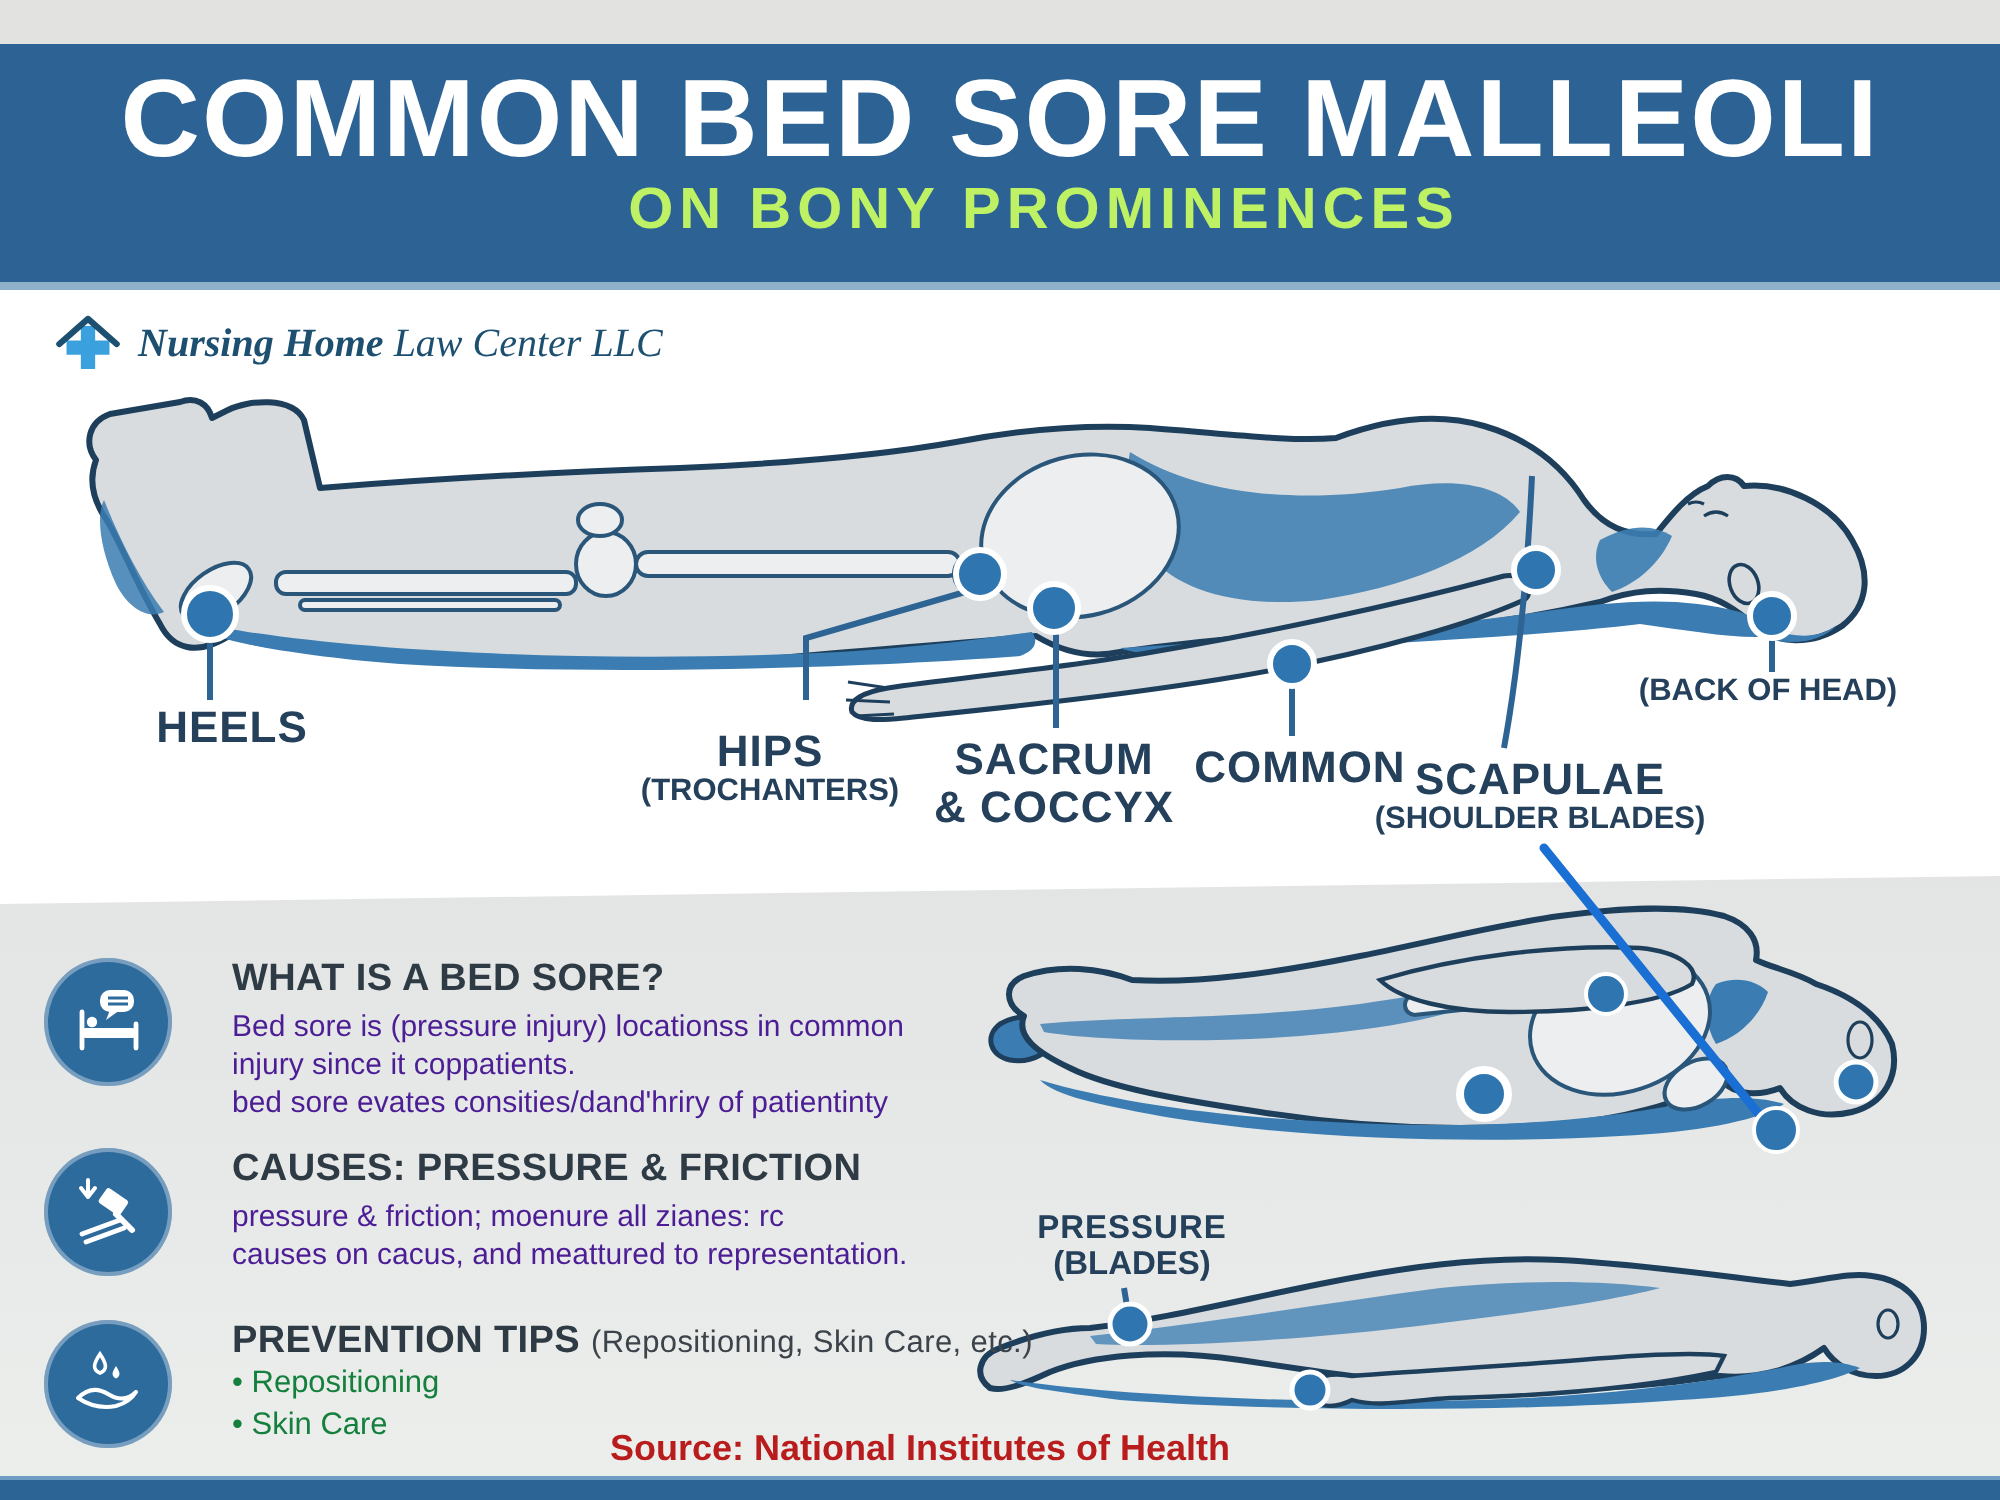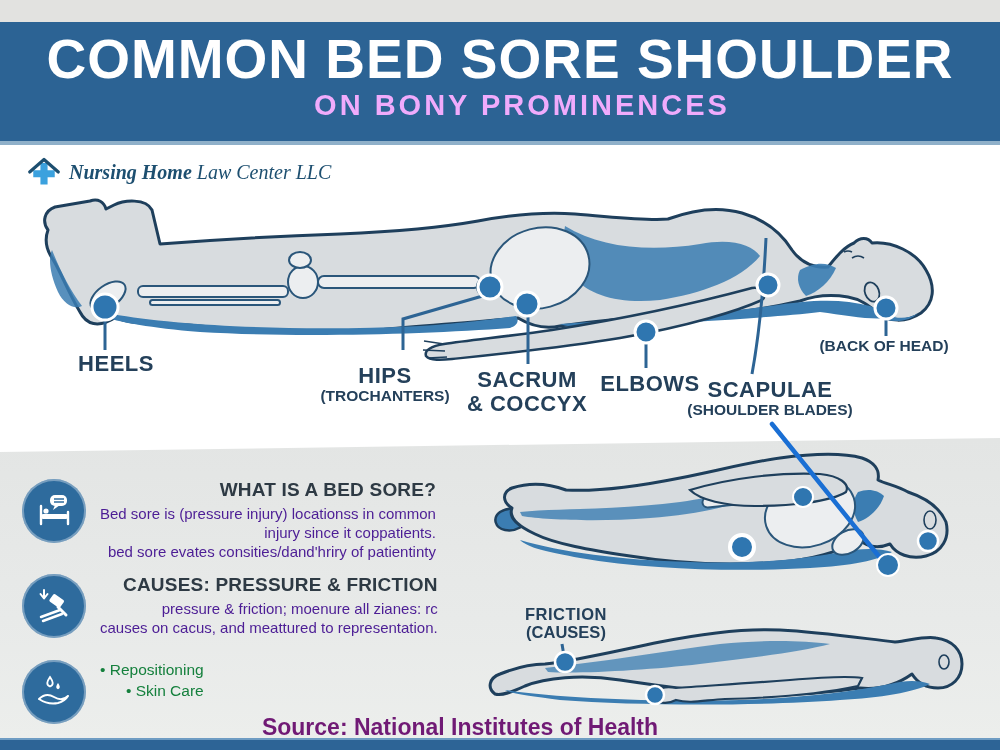--- a/index.html
+++ b/index.html
@@ -2,59 +2,59 @@
 <html><head>
 <meta charset="utf-8">
 <style>
   html,body{margin:0;padding:0;}
   .page{position:relative;width:1000px;height:750px;background:#ffffff;overflow:hidden;
         font-family:"Liberation Sans",sans-serif;}
   .top-strip{position:absolute;left:0;top:0;width:1000px;height:22px;background:#e2e2e0;z-index:2;}
   .banner{position:absolute;left:0;top:22px;width:1000px;height:119px;background:#2c6394;
           border-bottom:4px solid #8fb0c9;z-index:2;text-align:center;color:#fff;}
   .banner h1{margin:10px 0 0 0;font-size:55px;font-weight:bold;letter-spacing:1px;line-height:1.0;}
-  .banner .subtitle{margin-top:2px;font-size:29px;font-weight:bold;letter-spacing:3px;color:#f0abfc;padding-left:44px;}
+  .banner .subtitle{margin-top:2px;font-size:29px;font-weight:bold;letter-spacing:3px;color:#bef264;padding-left:44px;}
   .logo{position:absolute;left:26px;top:155px;display:flex;align-items:center;gap:7px;z-index:4;}
   .logo-text{font-family:"Liberation Serif",serif;font-size:20px;color:#1d4f70;font-style:italic;}
   .logo-text b{font-weight:bold;}
   .logo-text .rest{margin-left:5px;font-weight:normal;}
   .gray-section{position:absolute;left:0;top:438px;width:1000px;height:300px;z-index:1;
           background:linear-gradient(180deg,#e3e5e4 0%,#e8eae9 60%,#eceeec 100%);
           clip-path:polygon(0 14px,100% 0,100% 100%,0 100%);}
   .art{position:absolute;left:0;top:0;width:1000px;height:750px;z-index:3;}
   .lbl{position:absolute;transform:translateX(-50%);text-align:center;color:#24405a;
        font-weight:bold;line-height:1.08;z-index:4;white-space:nowrap;}
   .lbl .main{font-size:22px;letter-spacing:0.5px;display:block;}
   .lbl .sub{font-size:15.5px;display:block;}
   .lbl .main2{font-size:22px;letter-spacing:0.5px;display:block;}
   .lbl-small .main{font-size:16.5px;}
   .lbl-small .sub{font-size:16.5px;}
-  .block{position:absolute;left:22px;display:flex;gap:14px;z-index:4;align-items:flex-start;text-align:right;}
+  .block{position:absolute;left:22px;display:flex;gap:30px;z-index:4;align-items:flex-start;}
   .icon-circle{width:64px;height:64px;border-radius:50%;background:#2e6b9d;flex:0 0 auto;
        display:flex;align-items:center;justify-content:center;box-shadow:0 0 0 2px rgba(255,255,255,.35) inset;}
   .block-text{max-width:405px;}
   .block-title{font-size:19px;font-weight:bold;color:#2e3a44;letter-spacing:0.2px;}
   .block-note{font-size:15.5px;font-weight:normal;color:#3c434a;}
   .block-body{margin-top:3px;font-size:15px;line-height:1.28;color:#4c1d95;}
   .block-body div{white-space:nowrap;}
   .bullet-line{font-size:15.5px;color:#15803d;line-height:1.35;white-space:nowrap;}
   .source{position:absolute;left:460px;top:714px;transform:translateX(-50%);z-index:4;
-       font-size:23px;font-weight:bold;color:#701a75;white-space:nowrap;}
+       font-size:18px;font-weight:bold;color:#b91c1c;white-space:nowrap;}
   .bottom-bar{position:absolute;left:0;top:738px;width:1000px;height:12px;background:#2d6496;
        border-top:2px solid #6e9cc3;z-index:5;box-sizing:border-box;}
 </style>
 </head>
 <body>
 
 <div class="page">
 
   <div class="top-strip"></div>
 
   <header class="banner">
-    <h1>COMMON BED SORE SHOULDER</h1>
+    <h1>COMMON BED SORE MALLEOLI</h1>
     <div class="subtitle">ON BONY PROMINENCES</div>
   </header>
 
   <div class="logo">
     <svg width="36" height="34" viewBox="0 0 40 38">
       <path d="M16,9 h8 v8 h8 v8 h-8 v8 h-8 v-8 h-8 v-8 h8 Z" fill="#3ba1de"></path>
       <path d="M4,19 L20,5 L36,19" fill="none" stroke="#1d4f70" stroke-width="3.5" stroke-linecap="round" stroke-linejoin="round"></path>
     </svg>
     <span class="logo-text"><b>Nursing Home</b><span class="rest">Law Center LLC</span></span>
   </div>
@@ -174,32 +174,32 @@
   </div>
   <div class="lbl" style="left:385px;top:364px;">
     <span class="main">HIPS</span>
     <span class="sub">(TROCHANTERS)</span>
   </div>
   <div class="lbl" style="left:527px;top:368px;">
     <span class="main">SACRUM</span>
     <span class="main2">&amp; COCCYX</span>
   </div>
   <div class="lbl" style="left:650px;top:372px;">
-    <span class="main">ELBOWS</span>
+    <span class="main">COMMON</span>
   </div>
   <div class="lbl" style="left:770px;top:378px;">
     <span class="main">SCAPULAE</span>
     <span class="sub">(SHOULDER BLADES)</span>
   </div>
   <div class="lbl" style="left:884px;top:338px;">
     <span class="sub">(BACK OF HEAD)</span>
   </div>
   <div class="lbl lbl-small" style="left:566px;top:606px;">
-    <span class="main">FRICTION</span>
-    <span class="sub">(CAUSES)</span>
+    <span class="main">PRESSURE</span>
+    <span class="sub">(BLADES)</span>
   </div>
 
   <div class="block" style="top:479px;">
     <div class="icon-circle">
       <svg width="40" height="40" viewBox="0 0 40 40">
         <rect x="16" y="4" width="17" height="11" rx="5" fill="#fff"></rect>
         <path d="M21,14 L19,19 L26,14 Z" fill="#fff"></path>
         <path d="M20,8 H30 M20,11 H30" stroke="#2e6b9d" stroke-width="1.6"></path>
         <path d="M7,15 V33 M34,21 V33" stroke="#fff" stroke-width="2.4" stroke-linecap="round"></path>
         <rect x="7" y="23" width="27" height="5" rx="2" fill="#fff"></rect>
@@ -236,20 +236,24 @@
 
   <div class="block" style="top:660px;">
     <div class="icon-circle">
       <svg width="40" height="40" viewBox="0 0 40 40">
         <path d="M16,5 C13,9.5 11.8,12.8 16,14.5 C20.2,12.8 19,9.5 16,5 Z" fill="none" stroke="#fff" stroke-width="1.8"></path>
         <path d="M24,11 C22,14 21.4,16 24,17.2 C26.6,16 26,14 24,11 Z" fill="#fff"></path>
         <path d="M5,27 Q12,20 20,25 Q28,30 34,24 M5,27 Q14,33 24,31 Q31,29 34,24" fill="none" stroke="#fff" stroke-width="2" stroke-linecap="round"></path>
       </svg>
     </div>
     <div class="block-text">
+      <div class="block-title">
+        <span>PREVENTION TIPS</span>
+        <span class="block-note">(Repositioning, Skin Care, etc.)</span>
+      </div>
       <div class="bullet-line">
         <span>•</span>
         <span>Repositioning</span>
       </div>
       <div class="bullet-line">
         <span>•</span>
         <span>Skin Care</span>
       </div>
     </div>
   </div>

